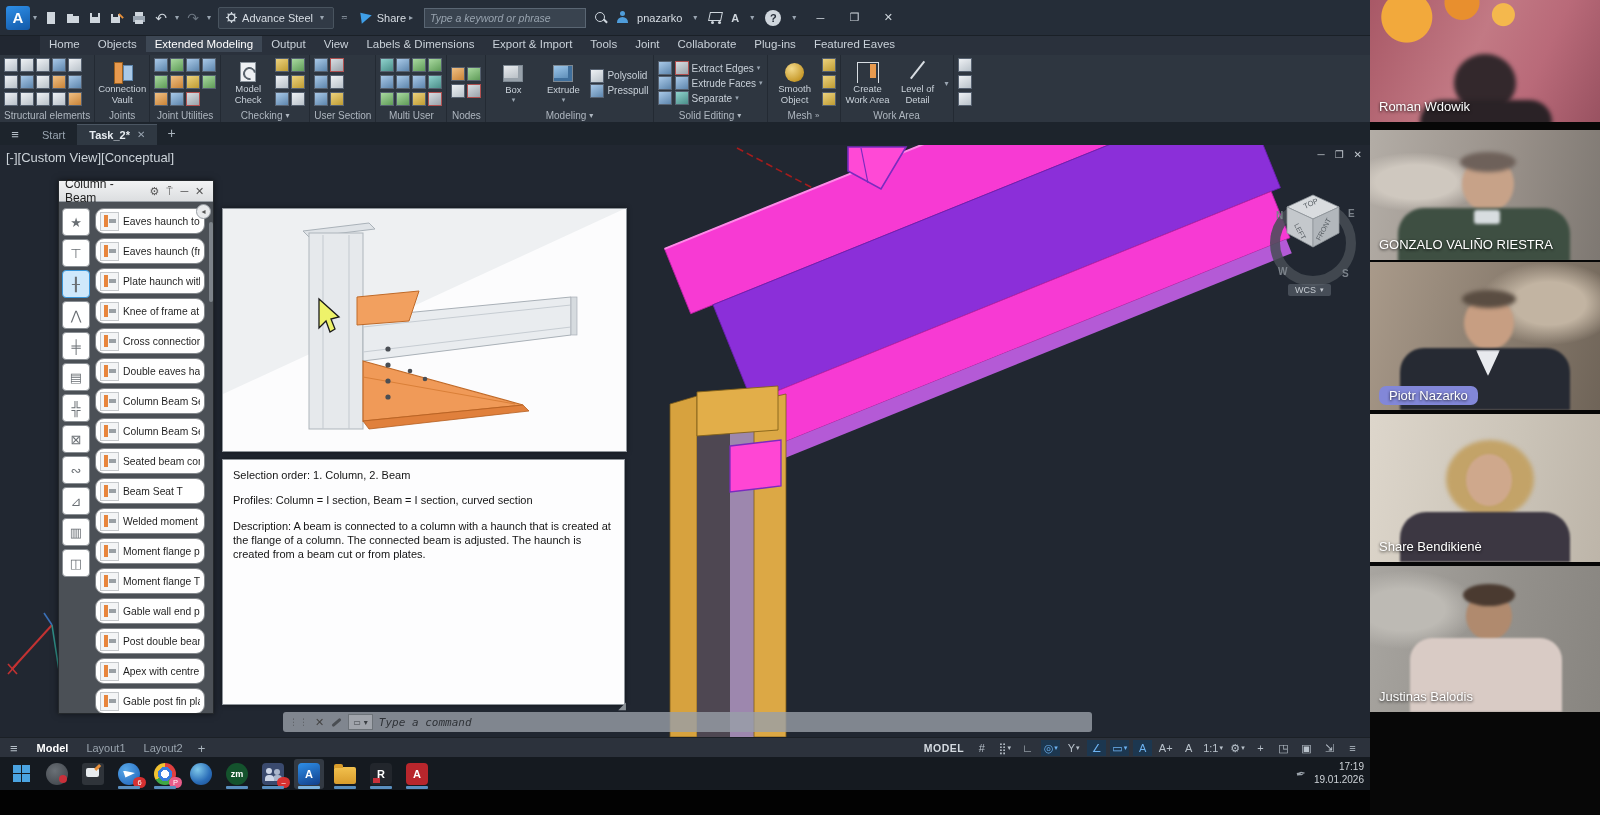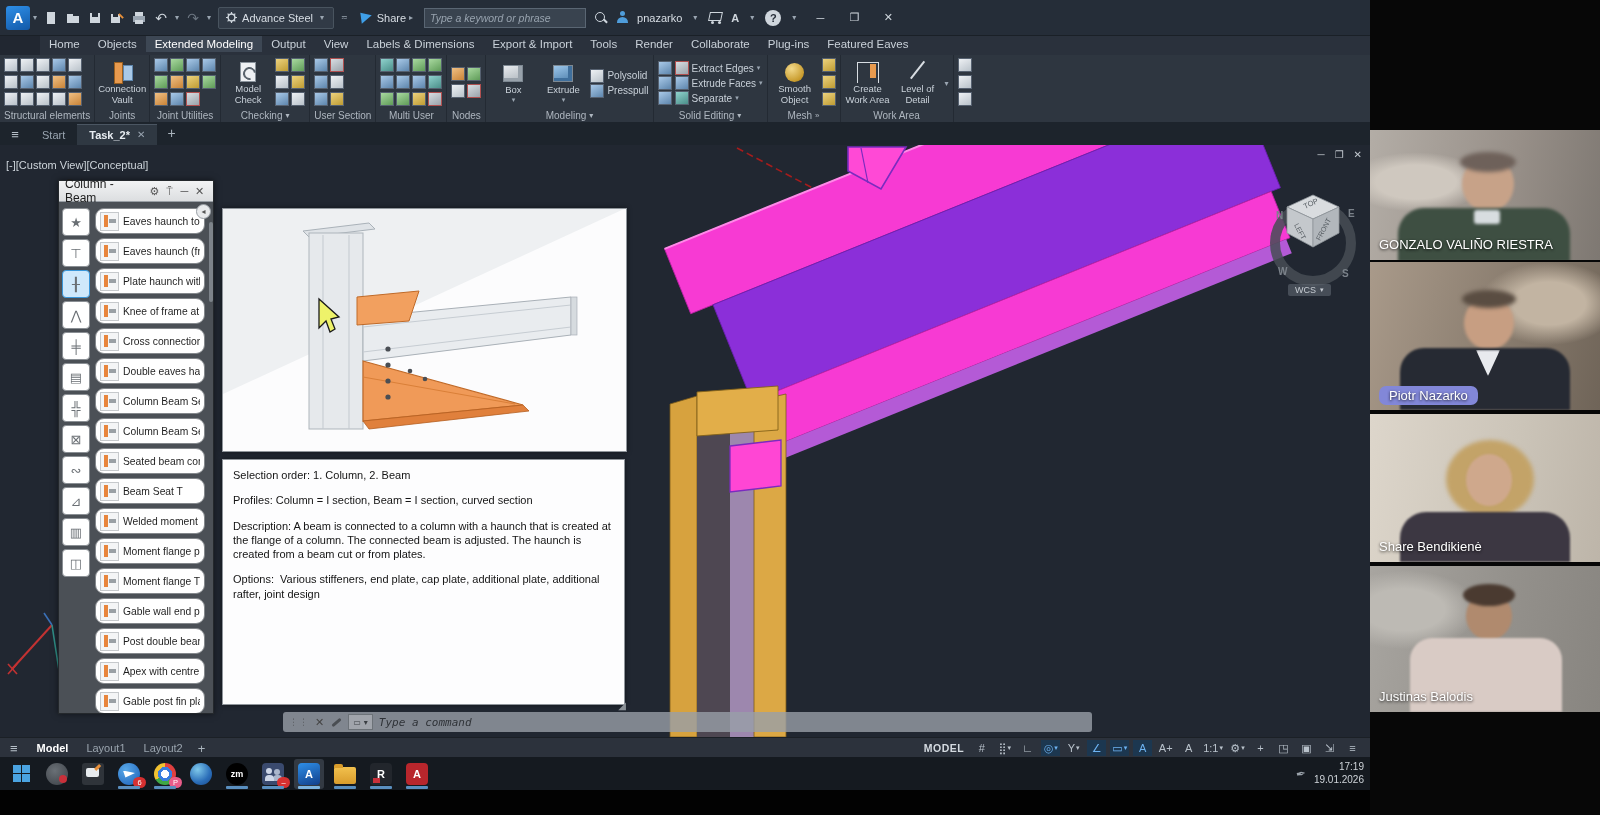--- a/index.html
+++ b/index.html
@@ -84,21 +84,21 @@
   .ftabs{position:absolute;left:0;top:122px;width:1370px;height:23px;background:#1d242c;display:flex;align-items:flex-end;
       font-size:11px;color:#9aa5b1;}
   .ftabs .burger{width:30px;text-align:center;color:#b6bfc8;font-size:13px;padding-bottom:3px;}
   .ftab{padding:4px 12px 4px 12px;display:flex;align-items:flex-start;gap:7px;}
   .ftab.active{background:#2f3842;color:#e8edf2;font-weight:bold;border-top:1px solid #4b5662;}
   .ftab .x{color:#9aa5b1;font-weight:normal;font-size:10px;}
   .plus{padding:4px 10px;font-size:14px;color:#aab4bd;}
 
   
   .vp{position:absolute;left:0;top:145px;width:1370px;height:592px;background:#212731;overflow:hidden;}
-  .vplabel{position:absolute;left:6px;top:14px;font-size:11px;color:#cdd4da;}
+  .vplabel{position:absolute;left:6px;top:5px;font-size:13px;color:#cdd4da;}
   .vpctrl{position:absolute;right:8px;top:4px;display:flex;gap:10px;color:#c2c8ce;font-size:10px;}
   .wcs{position:absolute;left:1288px;top:139px;background:rgba(90,98,108,.65);color:#c6ccd2;font-size:9px;
       padding:1px 7px;border-radius:2px;display:flex;gap:4px;align-items:center;}
 
   
   .pal{position:absolute;left:58px;top:35px;width:154px;height:532px;background:#4b5056;border:1px solid #24282c;
        box-shadow:0 0 6px rgba(0,0,0,.5);}
   .palhead{height:20px;background:linear-gradient(#f2f3f4,#dcdee0);display:flex;align-items:center;color:#1c1c1c;
        font-size:12px;padding:0 6px;border-bottom:1px solid #9aa0a6;}
   .palhead .t{flex:1;}
@@ -159,21 +159,21 @@
   .badge{position:absolute;right:-2px;bottom:1px;min-width:11px;height:11px;border-radius:6px;background:#d63030;color:#fff;
       font-size:7.5px;display:flex;align-items:center;justify-content:center;padding:0 1px;}
   .badge.pink{background:#e85c8a;}
   .winlogo{width:17px;height:17px;display:grid;grid-template-columns:8px 8px;grid-template-rows:8px 8px;gap:1px;}
   .winlogo i{background:#4aa3e0;}
   .ico-circ{width:22px;height:22px;border-radius:50%;}
   .ico-sq{width:22px;height:22px;border-radius:4px;display:flex;align-items:center;justify-content:center;color:#fff;font-weight:bold;font-size:11px;}
   .chrome{background:radial-gradient(circle at 50% 50%,#fff 0 4px,#3a7de0 4px 7px,transparent 7px),
       conic-gradient(#e04040 0 33%,#3fa846 33% 66%,#f2c231 66% 100%);}
   .edge{background:radial-gradient(circle at 35% 30%,#7ec8ea,#2a6db8 60%,#1a4a8a);}
-  .zoomc{background:#000000;color:#fff;font-size:9px;font-weight:bold;display:flex;align-items:center;justify-content:center;}
+  .zoomc{background:#14532d;color:#fff;font-size:9px;font-weight:bold;display:flex;align-items:center;justify-content:center;}
   .teams{background:#3a4a6e;position:relative;}
   .teams::before{content:"";position:absolute;left:4px;top:5px;width:6px;height:6px;border-radius:50%;background:#cdd6e8;box-shadow:8px 1px 0 #aab6cc;}
   .teams::after{content:"";position:absolute;left:3px;top:12px;width:9px;height:6px;border-radius:4px 4px 0 0;background:#cdd6e8;box-shadow:8px 0 0 #aab6cc;}
   .folder{width:22px;height:17px;background:linear-gradient(#f2c14e,#d99c2b);border-radius:2px;position:relative;margin-top:3px;}
   .folder::before{content:"";position:absolute;left:0;top:-3px;width:9px;height:4px;background:#d99c2b;border-radius:2px 2px 0 0;}
   .mailc{background:radial-gradient(circle at 35% 30%,#58a8e8,#1a5fb8);position:relative;}
   .mailc::after{content:"";position:absolute;left:5px;top:8px;width:12px;height:7px;background:#fff;clip-path:polygon(0 0,100% 35%,20% 100%);}
   .chatic{width:22px;height:22px;border-radius:3px;background:#2f343a;position:relative;}
   .chatic::before{content:"";position:absolute;left:4px;top:5px;width:13px;height:9px;background:#e8ecef;border-radius:2px;}
   .chatic::after{content:"";position:absolute;right:3px;top:3px;width:7px;height:2.5px;background:#e8903a;transform:rotate(-45deg);}
@@ -283,21 +283,21 @@
     <div class="mb">
 
     <span class="mi">Home</span>
         <span class="mi">Objects</span>
         <span class="mi active">Extended Modeling</span>
         <span class="mi">Output</span>
         <span class="mi">View</span>
         <span class="mi">Labels &amp; Dimensions</span>
         <span class="mi">Export &amp; Import</span>
         <span class="mi">Tools</span>
-        <span class="mi">Render</span>
+        <span class="mi">Joint</span>
         <span class="mi">Collaborate</span>
         <span class="mi">Plug-ins</span>
         <span class="mi">Featured Eaves</span>
       </div>
 
     <div class="ribbon">
       <div class="rgroup">
         <div class="rgc">
             <div class="ig">
           <i class="ri w"></i>
@@ -749,21 +749,20 @@
           <circle cx="187" cy="162" r="2.3" fill="#4a4e54"></circle>
             <circle cx="202" cy="170" r="2.3" fill="#4a4e54"></circle>
           <polygon points="96,90 96,119 103,112 107,123 112,120 108,110 116,108" fill="#eef26a" stroke="#1a1a1a" stroke-width="1.3"></polygon>
         </svg>
       </div>
 
       <div class="desc">
         <p>Selection order: 1. Column, 2. Beam</p>
         <p>Profiles: Column = I section, Beam = I section, curved section</p>
         <p>Description: A beam is connected to a column with a haunch that is created at the flange of a column. The connected beam is adjusted. The haunch is created from a beam cut or from plates.</p>
-        <p>Options:  Various stiffeners, end plate, cap plate, additional plate, additional rafter, joint design</p>
         <span class="grip">◢</span>
       </div>
 
       <div class="cmd">
         <span class="dots">⋮⋮</span>
         <span class="cx">✕</span>
         <span class="wrench"></span>
         <span class="cbox">▭<span>▾</span></span>
         <span class="ctext">Type a command</span>
       </div>
@@ -862,20 +861,31 @@
           <div>17:19</div>
           <div>19.01.2026</div>
         </span>
       </span>
     </div>
     <div class="blackstrip"></div>
   </div>
 
   <div class="meet">
 
+    <div class="tile" style="top:0;height:122px;">
+      <div class="scene" style="background:
+        radial-gradient(circle at 16% 14%, #f2a93c 0 25px, transparent 26px),
+        radial-gradient(circle at 40% 2%, #e88f2e 0 17px, transparent 18px),
+        radial-gradient(circle at 58% 12%, #f4b84d 0 11px, transparent 12px),
+        linear-gradient(115deg,#a85866 0%,#c27984 45%,#b96a79 70%,#995261 100%);filter:blur(.6px);">
+        <div class="blob" style="left:84px;top:54px;width:62px;height:58px;background:#33282c;filter:blur(2px);"></div>
+        <div class="blob" style="left:50px;top:100px;width:132px;height:44px;border-radius:22px;background:#2a2226;filter:blur(2px);"></div>
+      </div>
+      <span class="pname">Roman Wdowik</span>
+    </div>
 
     <div class="tile" style="top:130px;height:130px;">
       <div class="scene" style="background:
         radial-gradient(ellipse at 20% 40%, #cfc8bf 0 40px, transparent 70px),
         linear-gradient(100deg,#b3ada6,#978f88 60%,#7e7872);filter:blur(.5px);">
         <div class="blob" style="left:92px;top:26px;width:52px;height:56px;background:#c7a288;filter:blur(1.5px);"></div>
         <div class="blob" style="left:90px;top:22px;width:56px;height:20px;border-radius:50%;background:#6e615a;filter:blur(2px);"></div>
         <div class="blob" style="left:28px;top:78px;width:172px;height:54px;border-radius:26px 26px 0 0;background:#3e4f42;filter:blur(1.5px);"></div>
         <div class="blob" style="left:104px;top:80px;width:26px;height:14px;border-radius:3px;background:#d8dde0;filter:blur(1.5px);"></div>
       </div>

